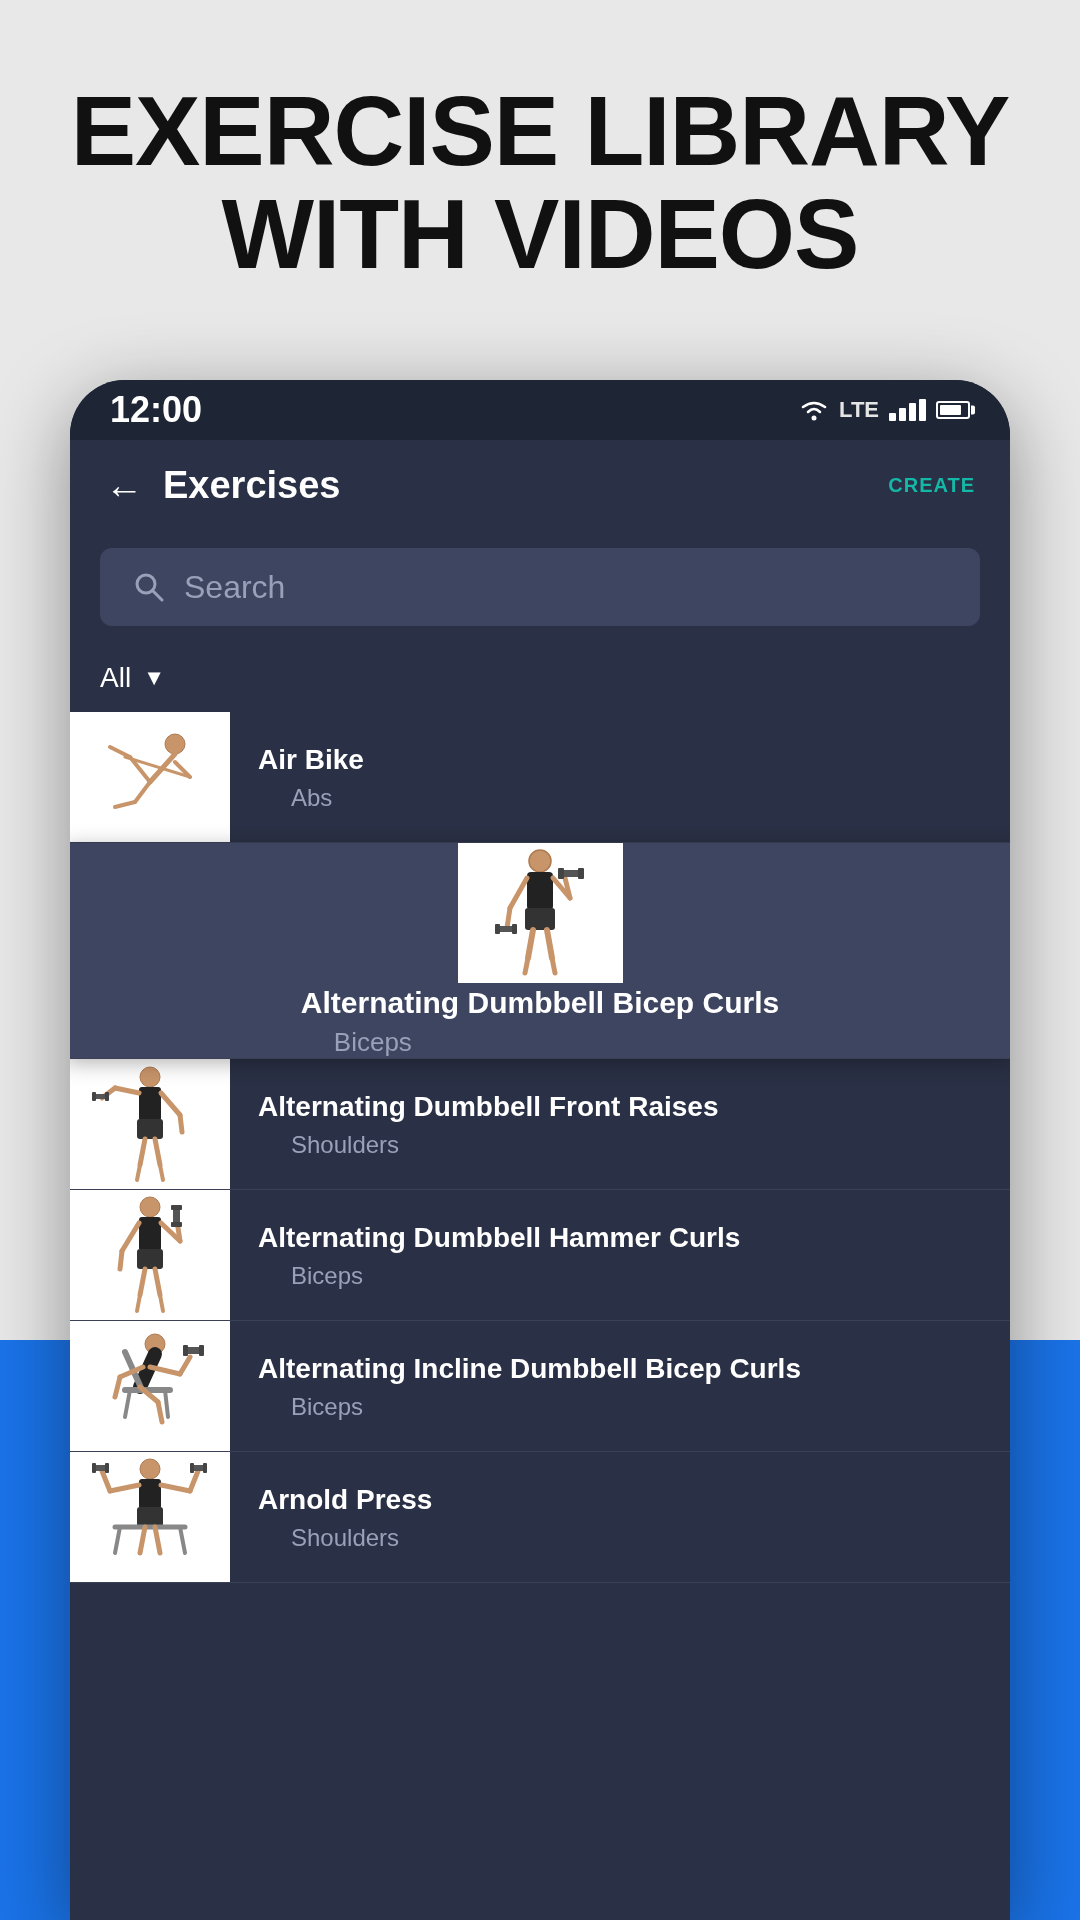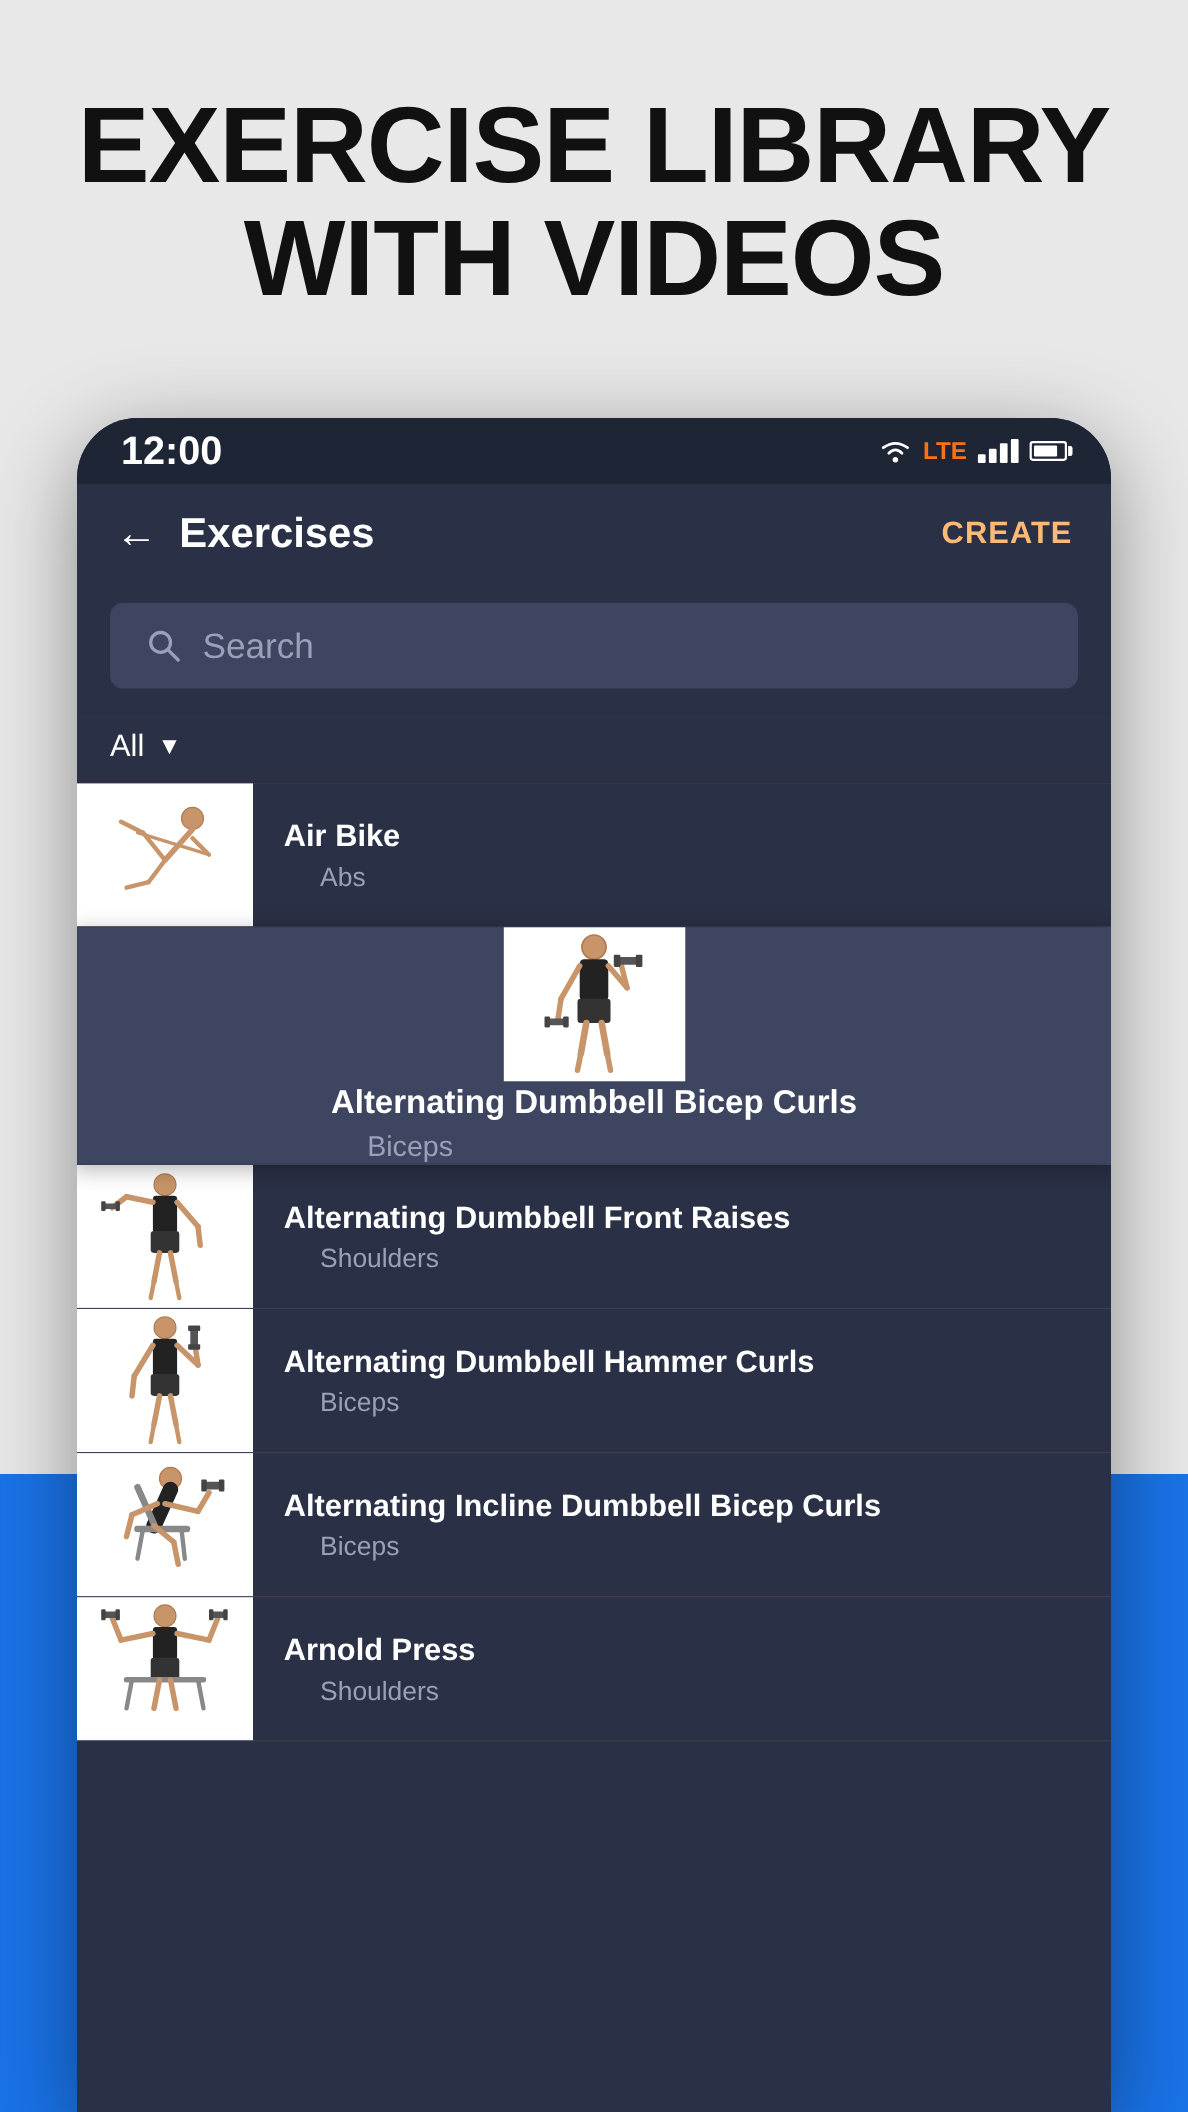--- a/index.html
+++ b/index.html
@@ -72,21 +72,21 @@
       font-weight: 700;
     }
 
     .status-icons {
       display: flex;
       align-items: center;
       gap: 10px;
     }
 
     .status-icons span {
-      color: #f97316;
+      color: #e5e5e5;
       font-size: 22px;
       font-weight: 600;
     }
 
     
     .signal-bars {
       display: inline-flex;
       align-items: flex-end;
       gap: 3px;
       height: 22px;
@@ -147,22 +147,22 @@
     }
 
     .app-title {
       color: white;
       font-size: 38px;
       font-weight: 700;
       flex: 1;
     }
 
     .create-btn {
-      color: #fdba74;
-      font-size: 28px;
+      color: #14b8a6;
+      font-size: 20px;
       font-weight: 700;
       letter-spacing: 1px;
       cursor: pointer;
     }
 
     
     .search-container {
       background: #2a3045;
       padding: 18px 30px 22px;
     }
@@ -202,21 +202,21 @@
       font-size: 28px;
     }
 
     .dropdown-arrow {
       color: white;
       font-size: 22px;
     }
 
     
     .exercise-list {
-      background: #b91c1c;
+      background: #84cc16;
       flex: 1;
       overflow: hidden;
     }
 
     .exercise-item {
       display: flex;
       align-items: center;
       border-bottom: 1px solid #3a4055;
       background: #2a3045;
       min-height: 130px;

